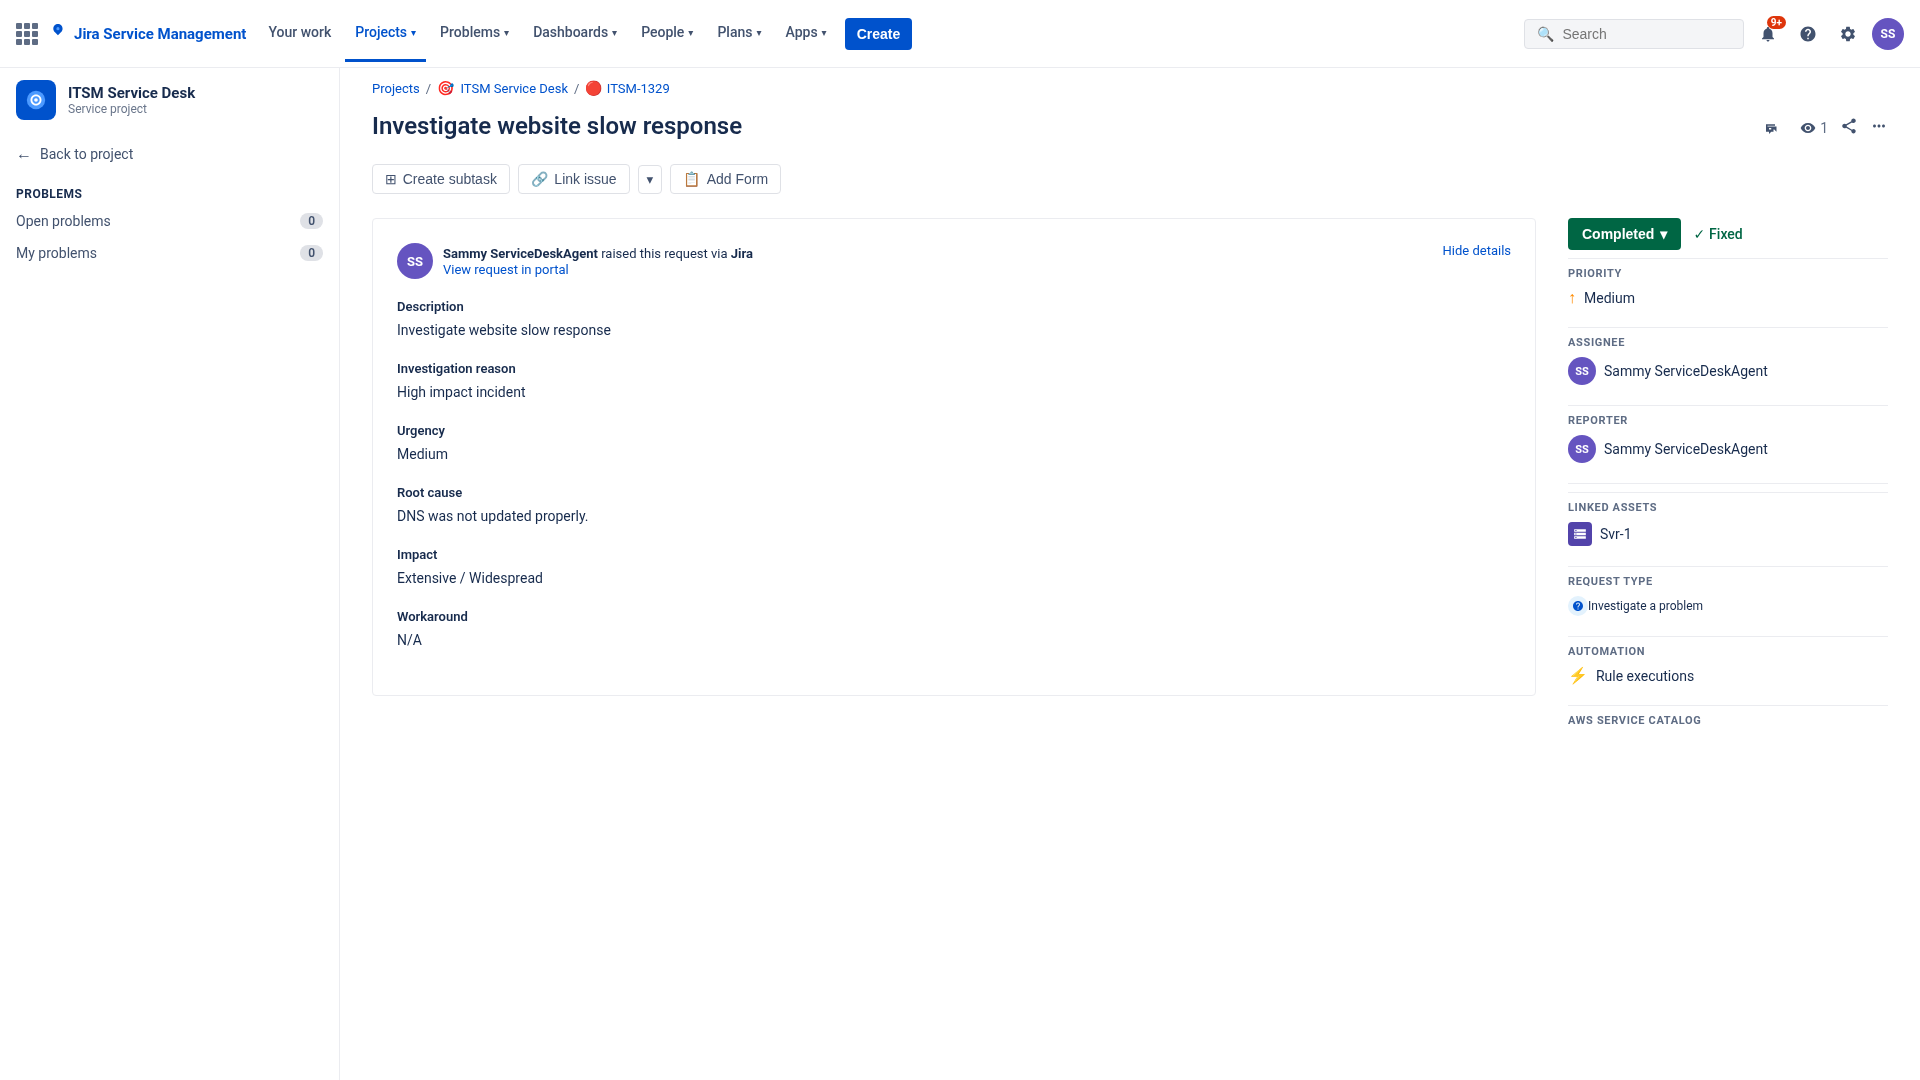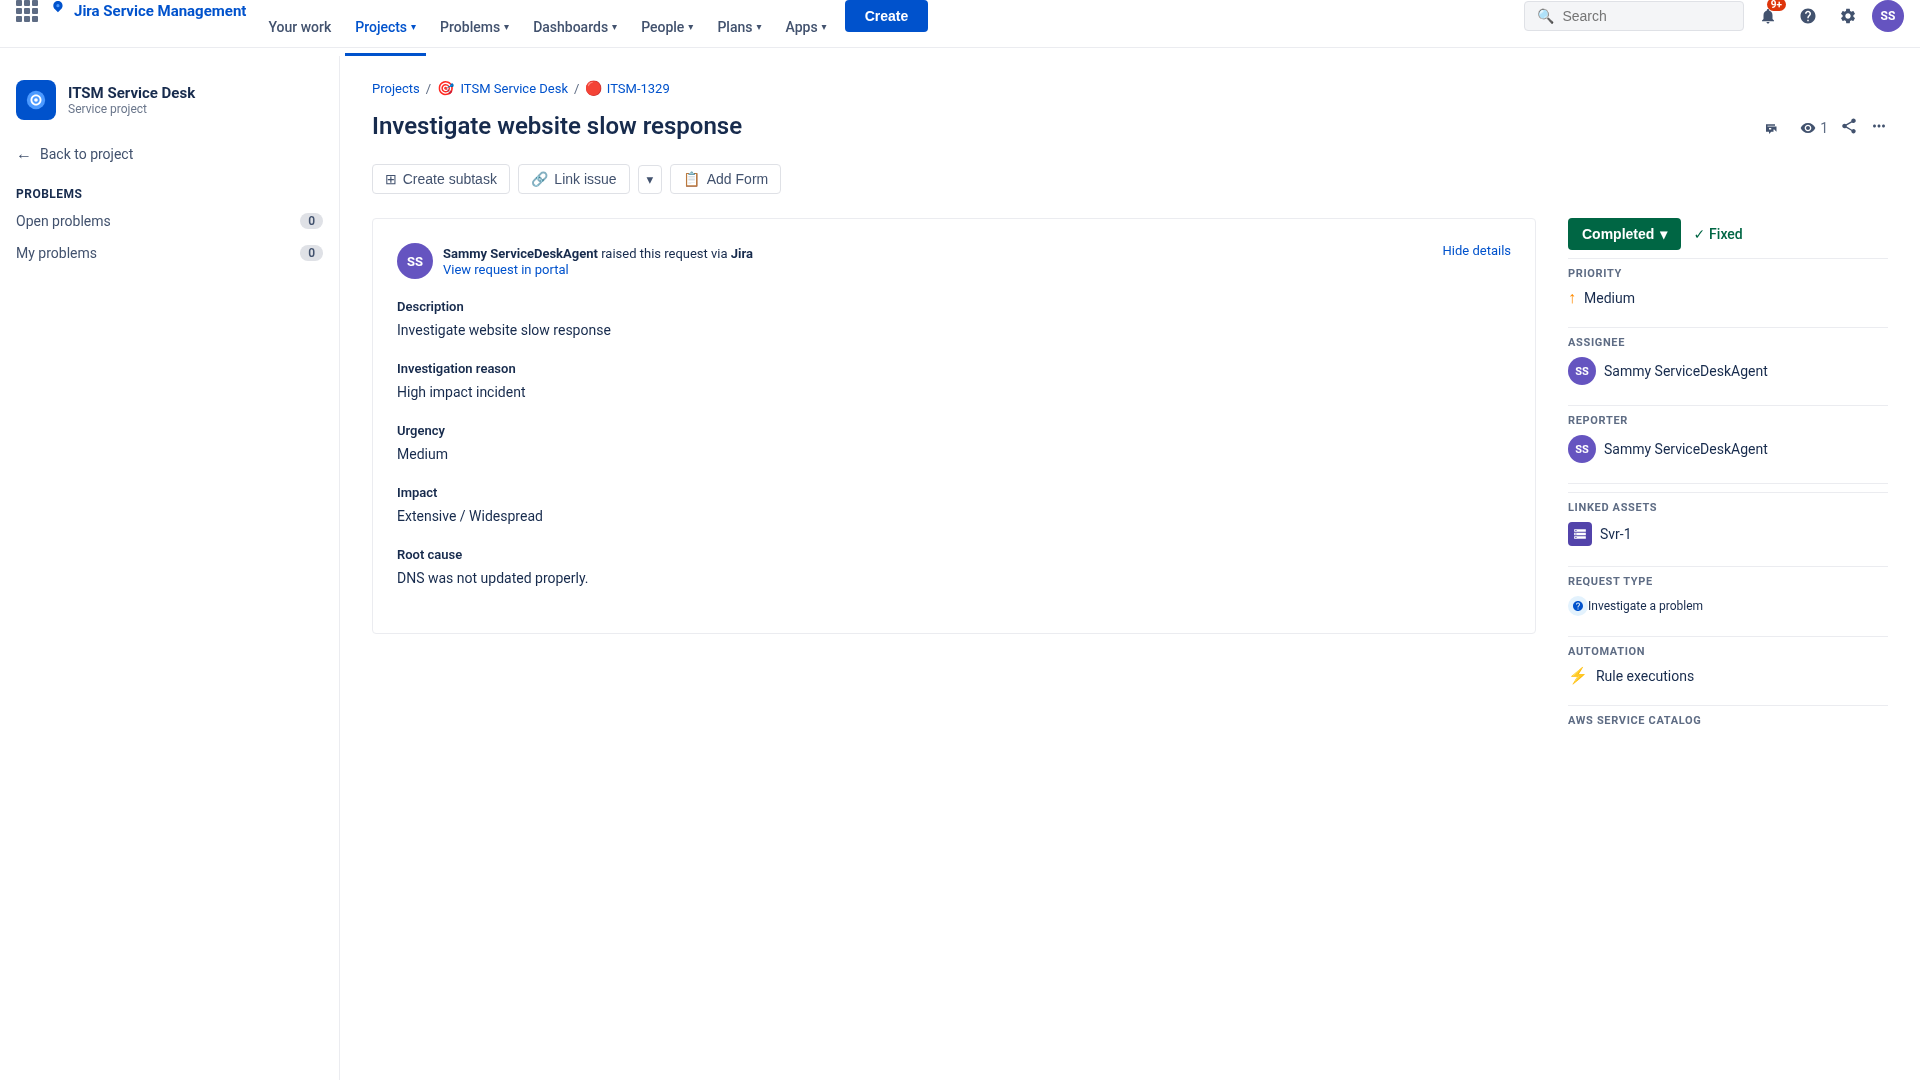--- a/index.html
+++ b/index.html
@@ -1,37 +1,37 @@
 <!DOCTYPE html>
 <html><head>
   <meta charset="utf-8">
   <style>
     * { box-sizing: border-box; margin: 0; padding: 0; }
     body { font-family: -apple-system, BlinkMacSystemFont, 'Segoe UI', Roboto, sans-serif; font-size: 14px; color: #172b4d; background: #fff; }
 
     
     .topnav {
-      display: flex; align-items: flex-start; height: 48px;
+      display: flex; align-items: center; height: 68px;
       background: #fff; border-bottom: 1px solid #ebecf0;
       padding: 0 16px; gap: 4px; position: fixed; top: 0; left: 0; right: 0; z-index: 100;
     }
     .topnav-logo { display: flex; align-items: center; gap: 6px; margin-right: 8px; color: #0052cc; font-weight: 700; font-size: 15px; white-space: nowrap; }
     .topnav-logo .grid-icon { display: grid; grid-template-columns: repeat(3,6px); gap: 2px; margin-right: 4px; }
     .topnav-logo .grid-icon span { width: 6px; height: 6px; background: #5e6c84; border-radius: 1px; display: block; }
     .nav-item {
       display: flex; align-items: center; gap: 4px; padding: 0 10px; height: 56px;
       cursor: pointer; font-size: 14px; color: #42526e; font-weight: 500;
       border-bottom: 3px solid transparent;
       white-space: nowrap;
     }
     .nav-item.active { color: #0052cc; border-bottom-color: #0052cc; }
     .nav-item .chevron { font-size: 10px; }
     .create-btn {
       background: #0052cc; color: #fff; border: none; border-radius: 4px;
-      padding: 8px 20px; font-size: 14px; font-weight: 600; cursor: pointer;
+      padding: 8px 12px; font-size: 14px; font-weight: 600; cursor: pointer;
       margin-left: 4px; white-space: nowrap;
     }
     .nav-right { margin-left: auto; display: flex; align-items: center; gap: 8px; }
     .search-box {
       display: flex; align-items: center; gap: 8px; background: #f4f5f7;
       border: 1px solid #dfe1e6; border-radius: 4px; padding: 6px 12px;
       width: 220px;
     }
     .search-box input { border: none; background: transparent; font-size: 14px; color: #172b4d; outline: none; width: 100%; }
     .search-box .search-ico { color: #5e6c84; font-size: 14px; }
@@ -324,26 +324,30 @@
           </div>
           <div class="field-block">
             <div class="field-label">Investigation reason</div>
             <div class="field-value">High impact incident</div>
           </div>
           <div class="field-block">
             <div class="field-label">Urgency</div>
             <div class="field-value">Medium</div>
           </div>
           <div class="field-block">
+            <div class="field-label">Root cause</div>
+            <div class="field-value">DNS was not updated properly.</div>
+          </div>
+          <div class="field-block">
             <div class="field-label">Impact</div>
             <div class="field-value">Extensive / Widespread</div>
           </div>
           <div class="field-block">
-            <div class="field-label">Root cause</div>
-            <div class="field-value">DNS was not updated properly.</div>
+            <div class="field-label">Workaround</div>
+            <div class="field-value">N/A</div>
           </div>
         </div>
       </div>
 
       <div class="issue-sidebar">
 
         <div class="status-row">
           <button class="completed-btn">
             <span>Completed</span>
             <span>▾</span>

